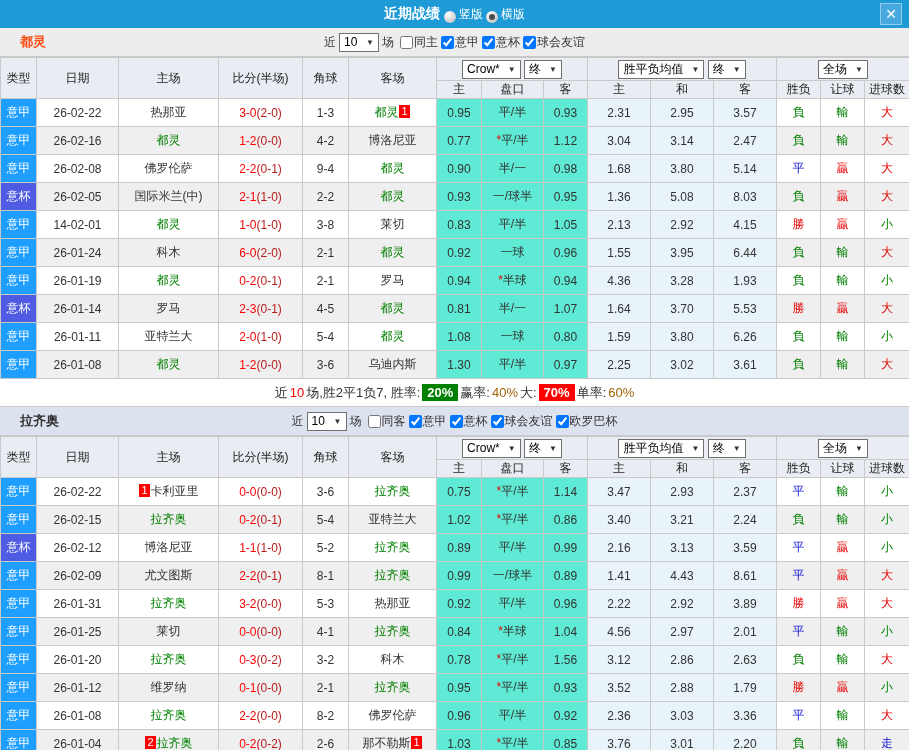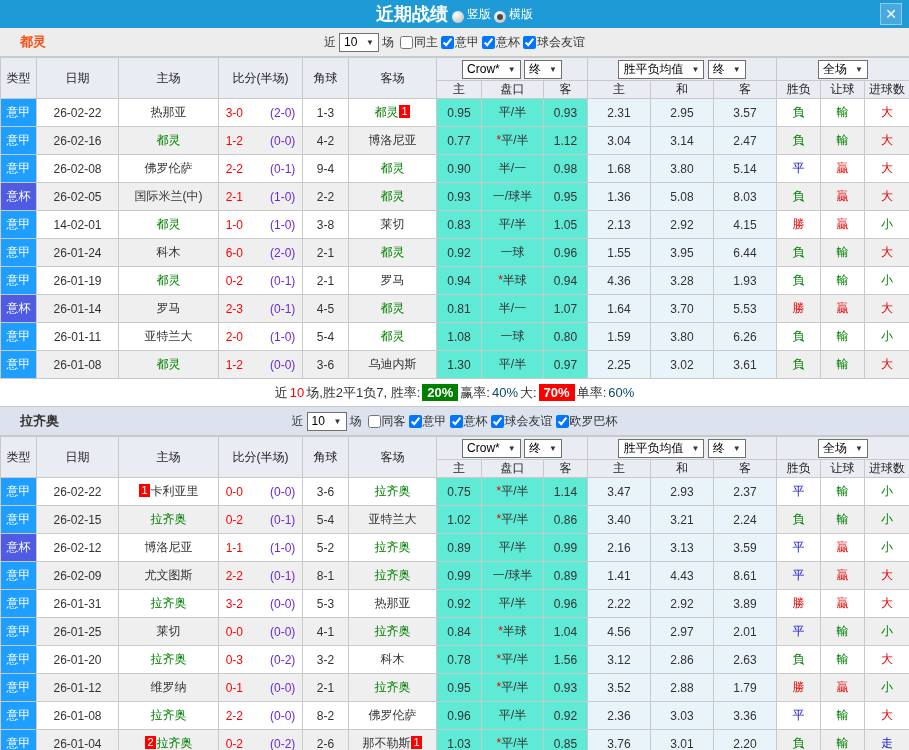--- a/index.html
+++ b/index.html
@@ -7,21 +7,21 @@
   body {
     width:909px; height:750px; overflow:hidden; background:#fff;
     font-family:"Liberation Sans","DejaVu Sans",sans-serif;
     font-size:12px; color:#333;
   }
   
   .titlebar {
     height:28px; background:#1E9BD7; position:relative;
     display:flex; align-items:center; justify-content:center; color:#fff;
   }
-  .titlebar .title { font-weight:bold; font-size:18px; }
+  .titlebar .title { font-weight:bold; font-size:14px; }
   .radio-group { display:flex; align-items:flex-end; gap:3px; margin-left:4px; font-size:12px; }
   .radio {
     width:12px; height:12px; border-radius:50%; display:inline-block; position:relative;
     background:radial-gradient(circle at 35% 30%, #ffffff, #b5b5b5); cursor:pointer;
   }
   .radio.sel::after {
     content:""; position:absolute; left:3px; top:3px; width:6px; height:6px;
     border-radius:50%; background:#4a4a4a;
   }
   .close-btn {
@@ -54,40 +54,40 @@
   thead th { background:#E9EDF3; font-weight:normal; color:#222; }
   tr.h1 th { height:23px; }
   tr.h2 th { height:16px; }
   tbody td { height:28px; }
   tbody tr:nth-of-type(even) { background:#EFEFEF; }
   td.league { color:#fff; }
   td.jia { background:#1E9FFF; }
   td.bei { background:#4E5BE2; }
   .focal { color:#008000; }
   .score { color:#FF0000; }
-  .half { color:#6d28d9;padding-left:27px; }
+  .half { color:#b91c1c; }
   td.c-crow { background:#5eead4; }
   td.c-avg  { background:#E9F3FA;margin-top:40px; }
   .red { color:#E60000; }
   .green { color:#008000; }
   .blue { color:#1414D2; }
   .star { color:#E60000; }
   .badge {
     display:inline-block; background:#FF0000; color:#fff; font-size:11px;
     line-height:13px; padding:0 2px; margin:0 1px; vertical-align:1px;
   }
   .badge:empty { display:none; }
   
   .summary {
     height:28px; display:flex; align-items:center; justify-content:center;
     font-size:13px; color:#333; border-bottom:1px solid #C9C9C9; background:#fff;
   }
   .summary span { margin:0 1px; }
   .red-txt { color:#FF0000; }
-  .blue-txt { color:#0c4a6e; }
+  .blue-txt { color:#a16207; }
   .pct-box { color:#fff; font-weight:bold; padding:1px 5px; margin:0 4px; }
   .pct-box.green-bg { background:#008000;text-align:right; }
   .pct-box.red-bg { background:#FF0000; }
 </style>
 </head>
 <body>
 
 <div class="titlebar">
   <span class="title">近期战绩</span>
   <span class="radio-group">

